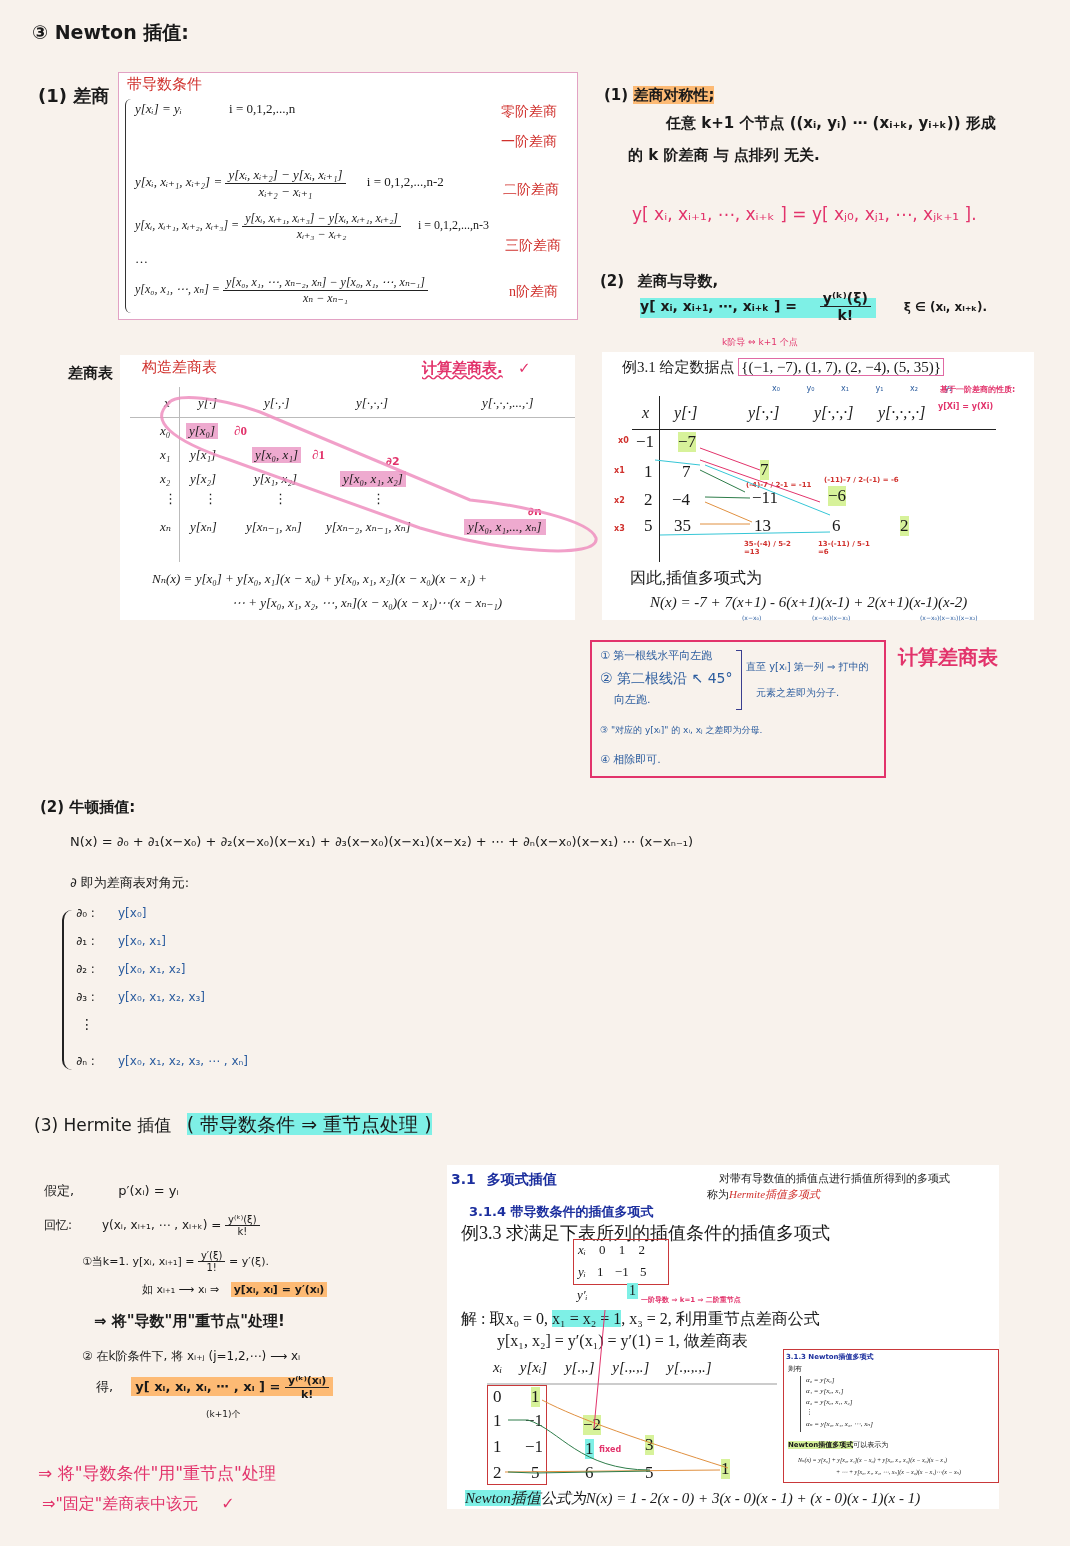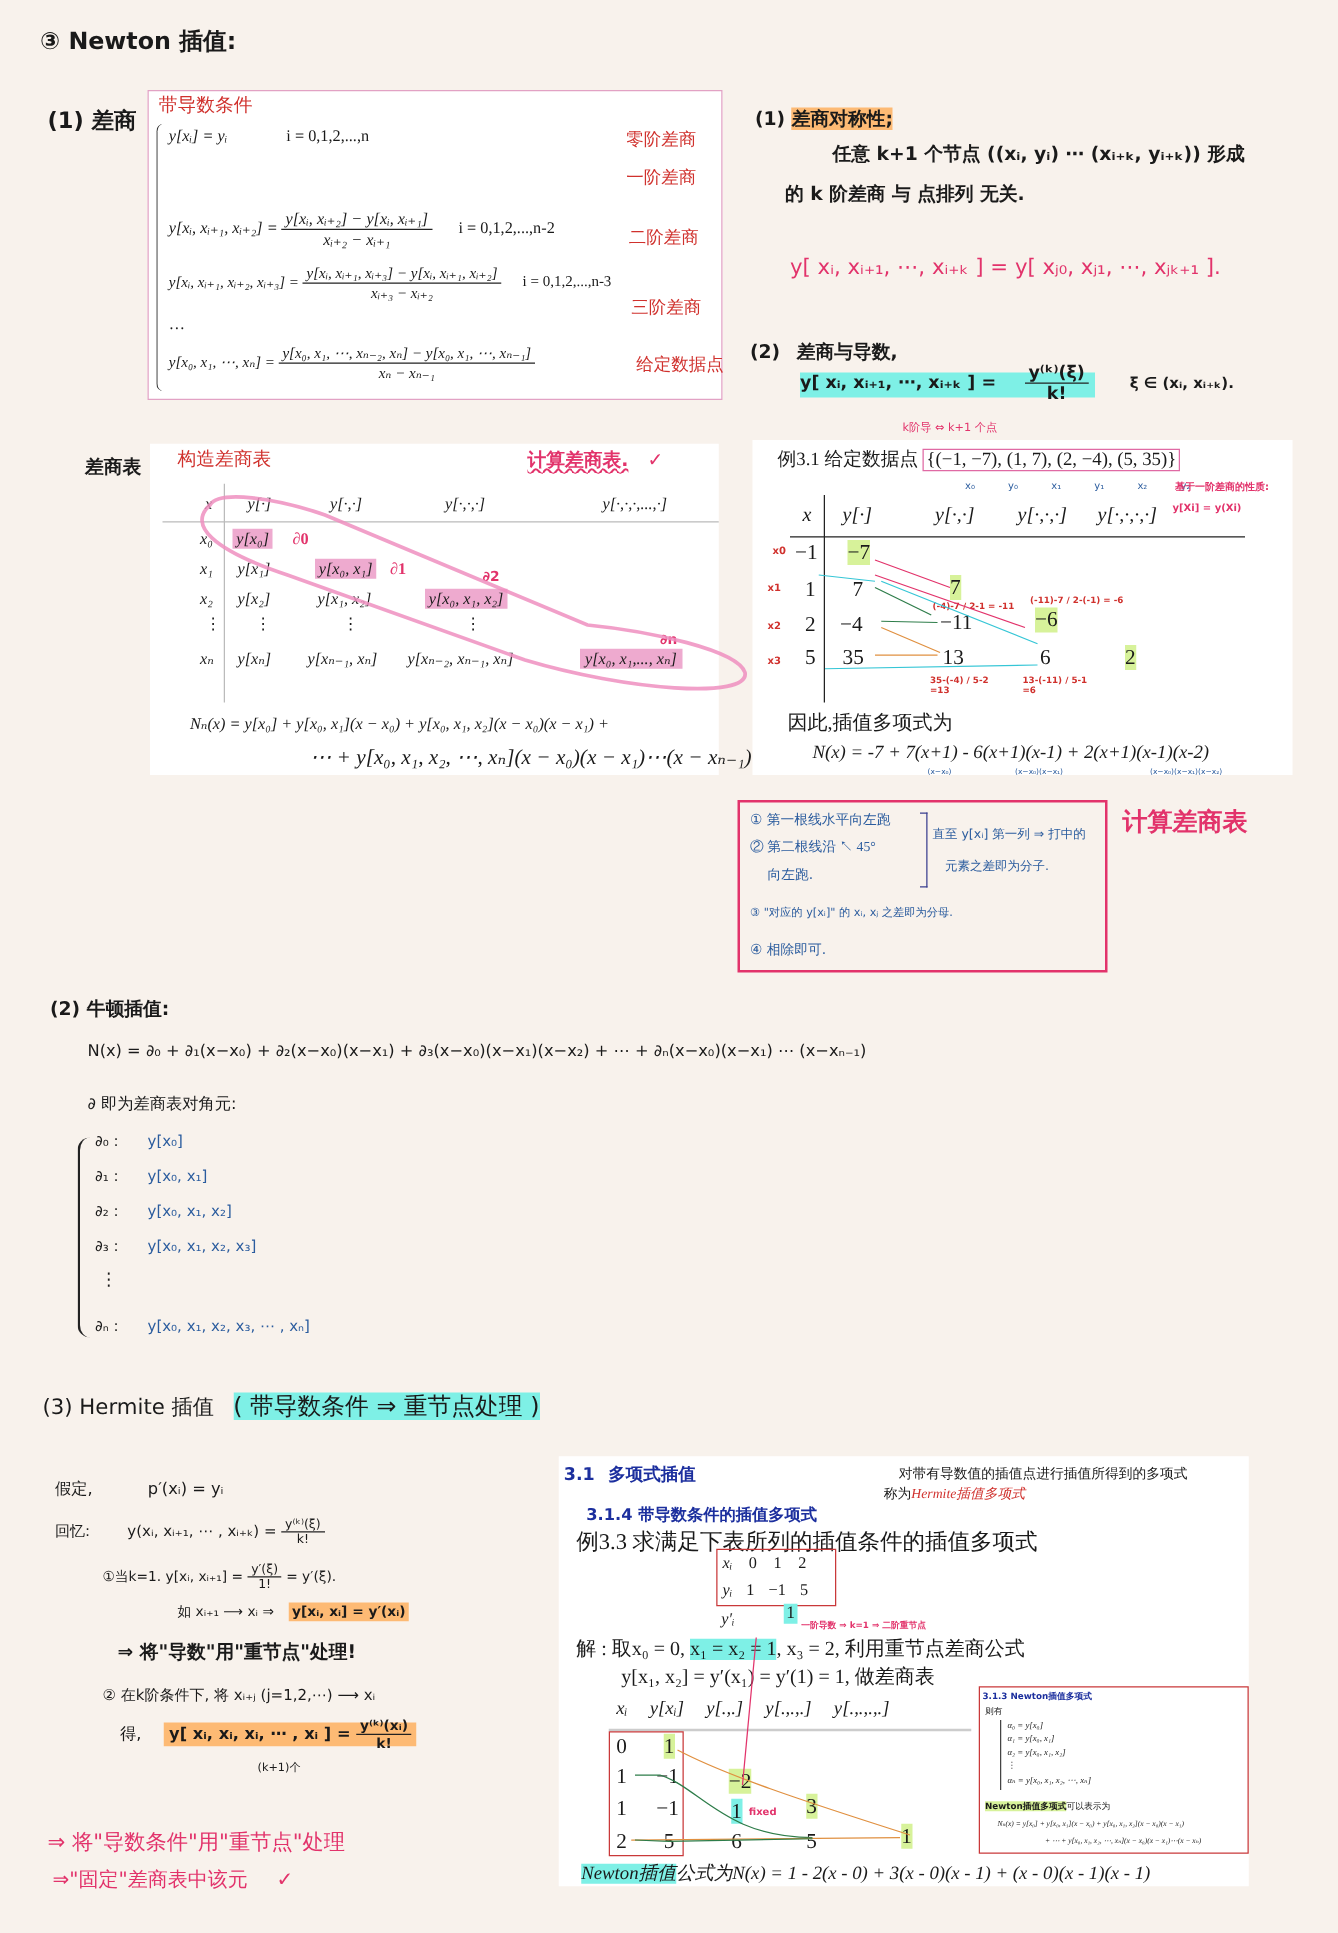--- a/index.html
+++ b/index.html
@@ -55,21 +55,21 @@
     <span style="margin-left:14px;font-style:normal;">i = 0,1,2,...,n-3</span>
   </div>
   <div class="row red serif" style="left:386px;top:164px;font-size:14px;">三阶差商</div>
 
   <div class="row serif" style="left:16px;top:178px;font-size:13px;">…</div>
 
   <div class="row serif it" style="left:16px;top:202px;font-size:12px;">
     <span>y[x₀, x₁, ⋯, xₙ] =</span>
     <span class="frac"><span class="num">y[x₀, x₁, ⋯, xₙ₋₂, xₙ] − y[x₀, x₁, ⋯, xₙ₋₁]</span><span class="den">xₙ − xₙ₋₁</span></span>
   </div>
-  <div class="row red serif" style="left:390px;top:210px;font-size:14px;">给定数据点</div>
+  <div class="row red serif" style="left:390px;top:210px;font-size:14px;">n阶差商</div>
 </div>
 
 <div class="abs hand" style="left:604px;top:86px;font-size:15px;font-weight:bold;">
   <span>(1)</span>
   <span class="hl-y">差商对称性;</span>
 </div>
 <div class="abs hand" style="left:666px;top:114px;font-size:15px;font-weight:bold;">任意 k+1 个节点 ((xᵢ, yᵢ) ⋯ (xᵢ₊ₖ, yᵢ₊ₖ)) 形成</div>
 <div class="abs hand" style="left:628px;top:146px;font-size:15px;font-weight:bold;">的 k 阶差商 与 点排列 无关.</div>
 <div class="abs hand pink" style="left:632px;top:204px;font-size:17px;">y[ xᵢ, xᵢ₊₁, ⋯, xᵢ₊ₖ ] = y[ xⱼ₀, xⱼ₁, ⋯, xⱼₖ₊₁ ].</div>
 
@@ -131,21 +131,21 @@
   <div class="abs pink" style="left:408px;top:150px;font-size:11px;font-weight:bold;">∂n</div>
   <div class="row serif it" style="top:164px;left:0;width:455px;font-size:13px;">
     <span class="abs" style="left:40px;">xₙ</span>
     <span class="abs" style="left:70px;">y[xₙ]</span>
     <span class="abs" style="left:126px;">y[xₙ₋₁, xₙ]</span>
     <span class="abs" style="left:206px;">y[xₙ₋₂, xₙ₋₁, xₙ]</span>
     <span class="abs hl-p" style="left:344px;padding:0 4px;">y[x₀, x₁,..., xₙ]</span>
   </div>
 
   <div class="row serif it" style="left:32px;top:216px;font-size:13px;">Nₙ(x) = y[x₀] + y[x₀, x₁](x − x₀) + y[x₀, x₁, x₂](x − x₀)(x − x₁) +</div>
-  <div class="row serif it" style="left:128px;top:240px;font-size:17px;">⋯ + y[x₀, x₁, x₂, ⋯, xₙ](x − x₀)(x − x₁)⋯(x − xₙ₋₁)</div>
+  <div class="row serif it" style="left:112px;top:240px;font-size:13px;">⋯ + y[x₀, x₁, x₂, ⋯, xₙ](x − x₀)(x − x₁)⋯(x − xₙ₋₁)</div>
 </div>
 
 <svg style="left:0;top:0;" width="1070" height="1546">
   <path d="M168 404 C 150 420, 170 440, 230 460 L 420 528 C 500 552, 600 560, 596 538 C 590 520, 520 505, 470 500 L 260 412 C 220 398, 175 392, 168 404 Z" fill="none" stroke="#ef8fc0" stroke-width="3" opacity="0.85"></path>
 </svg>
 
 <div class="panel" style="left:602px;top:352px;width:432px;height:268px;">
   <div class="row serif" style="left:20px;top:6px;font-size:15px;">
     <span>例3.1 给定数据点</span>
     <span style="border:1px solid #e06aa4;padding:0 2px;">{<span>(−1, −7), (1, 7), (2, −4), (5, 35)</span>}</span>
@@ -214,21 +214,21 @@
   <path d="M705 465 L830 515" stroke="#35c6d6" stroke-width="1" fill="none"></path>
   <path d="M700 470 L745 492" stroke="#2e7d4a" stroke-width="1" fill="none"></path>
   <path d="M705 497 L750 498" stroke="#2e7d4a" stroke-width="1" fill="none"></path>
   <path d="M705 502 L752 522" stroke="#e09040" stroke-width="1" fill="none"></path>
   <path d="M700 524 L750 524" stroke="#e09040" stroke-width="1" fill="none"></path>
   <path d="M660 535 L830 532" stroke="#35c6d6" stroke-width="1" fill="none"></path>
 </svg>
 
 <div class="abs" style="left:590px;top:640px;width:292px;height:134px;border:2px solid #e2336b;">
   <div class="row blue" style="left:8px;top:6px;font-size:11px;">① 第一根线水平向左跑</div>
-  <div class="row blue" style="left:8px;top:28px;font-size:11px;font-family:Liberation Serif, serif;">② 第二根线沿 ↖ 45°</div>
+  <div class="row blue" style="left:8px;top:28px;font-size:14px;">② 第二根线沿 ↖ 45°</div>
   <div class="row blue" style="left:22px;top:50px;font-size:11px;">向左跑.</div>
   <div class="abs" style="left:144px;top:8px;width:5px;height:58px;border:1px solid #3a3f8f;border-left:none;"></div>
   <div class="row blue" style="left:154px;top:18px;font-size:10px;">直至 y[xᵢ] 第一列 ⇒ 打中的</div>
   <div class="row blue" style="left:164px;top:44px;font-size:10px;">元素之差即为分子.</div>
   <div class="row blue" style="left:8px;top:82px;font-size:9px;">③ "对应的 y[xᵢ]" 的 xᵢ, xⱼ 之差即为分母.</div>
   <div class="row blue" style="left:8px;top:110px;font-size:11px;">④ 相除即可.</div>
 </div>
 <div class="abs pink hand" style="left:898px;top:644px;font-size:20px;font-weight:bold;">计算差商表</div>
 
 <div class="abs hand" style="left:40px;top:798px;font-size:15px;font-weight:bold;">(2) 牛顿插值:</div>

